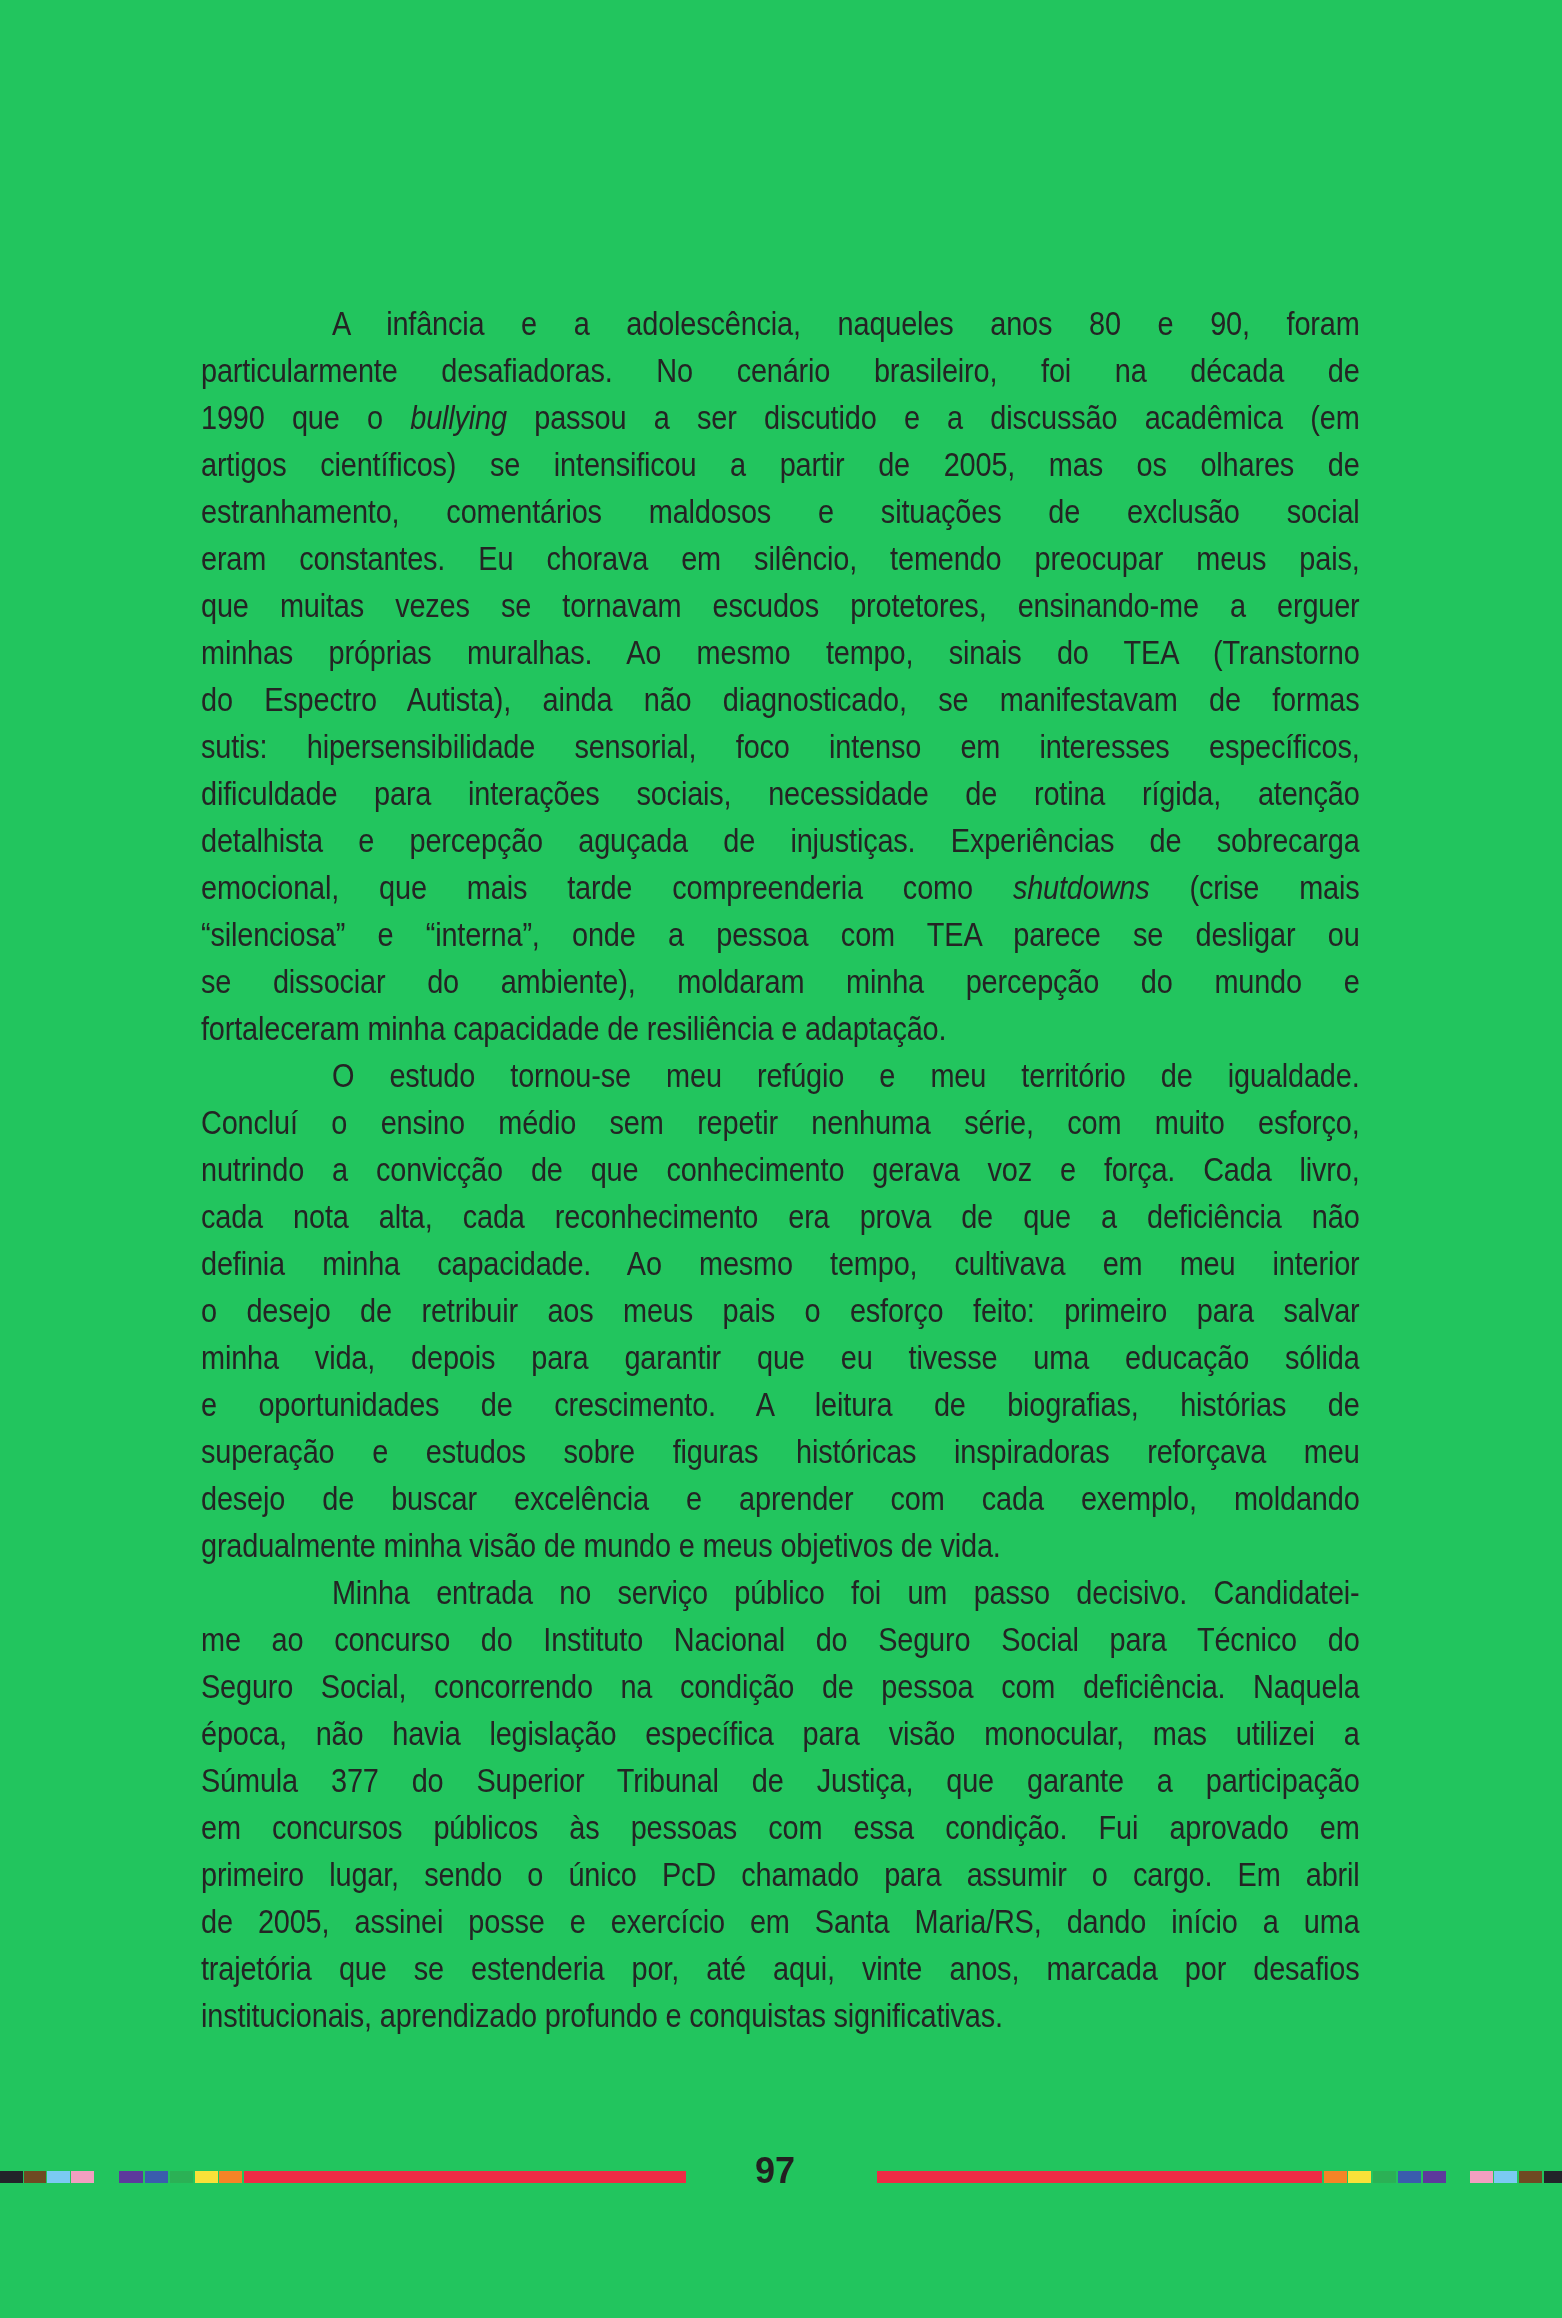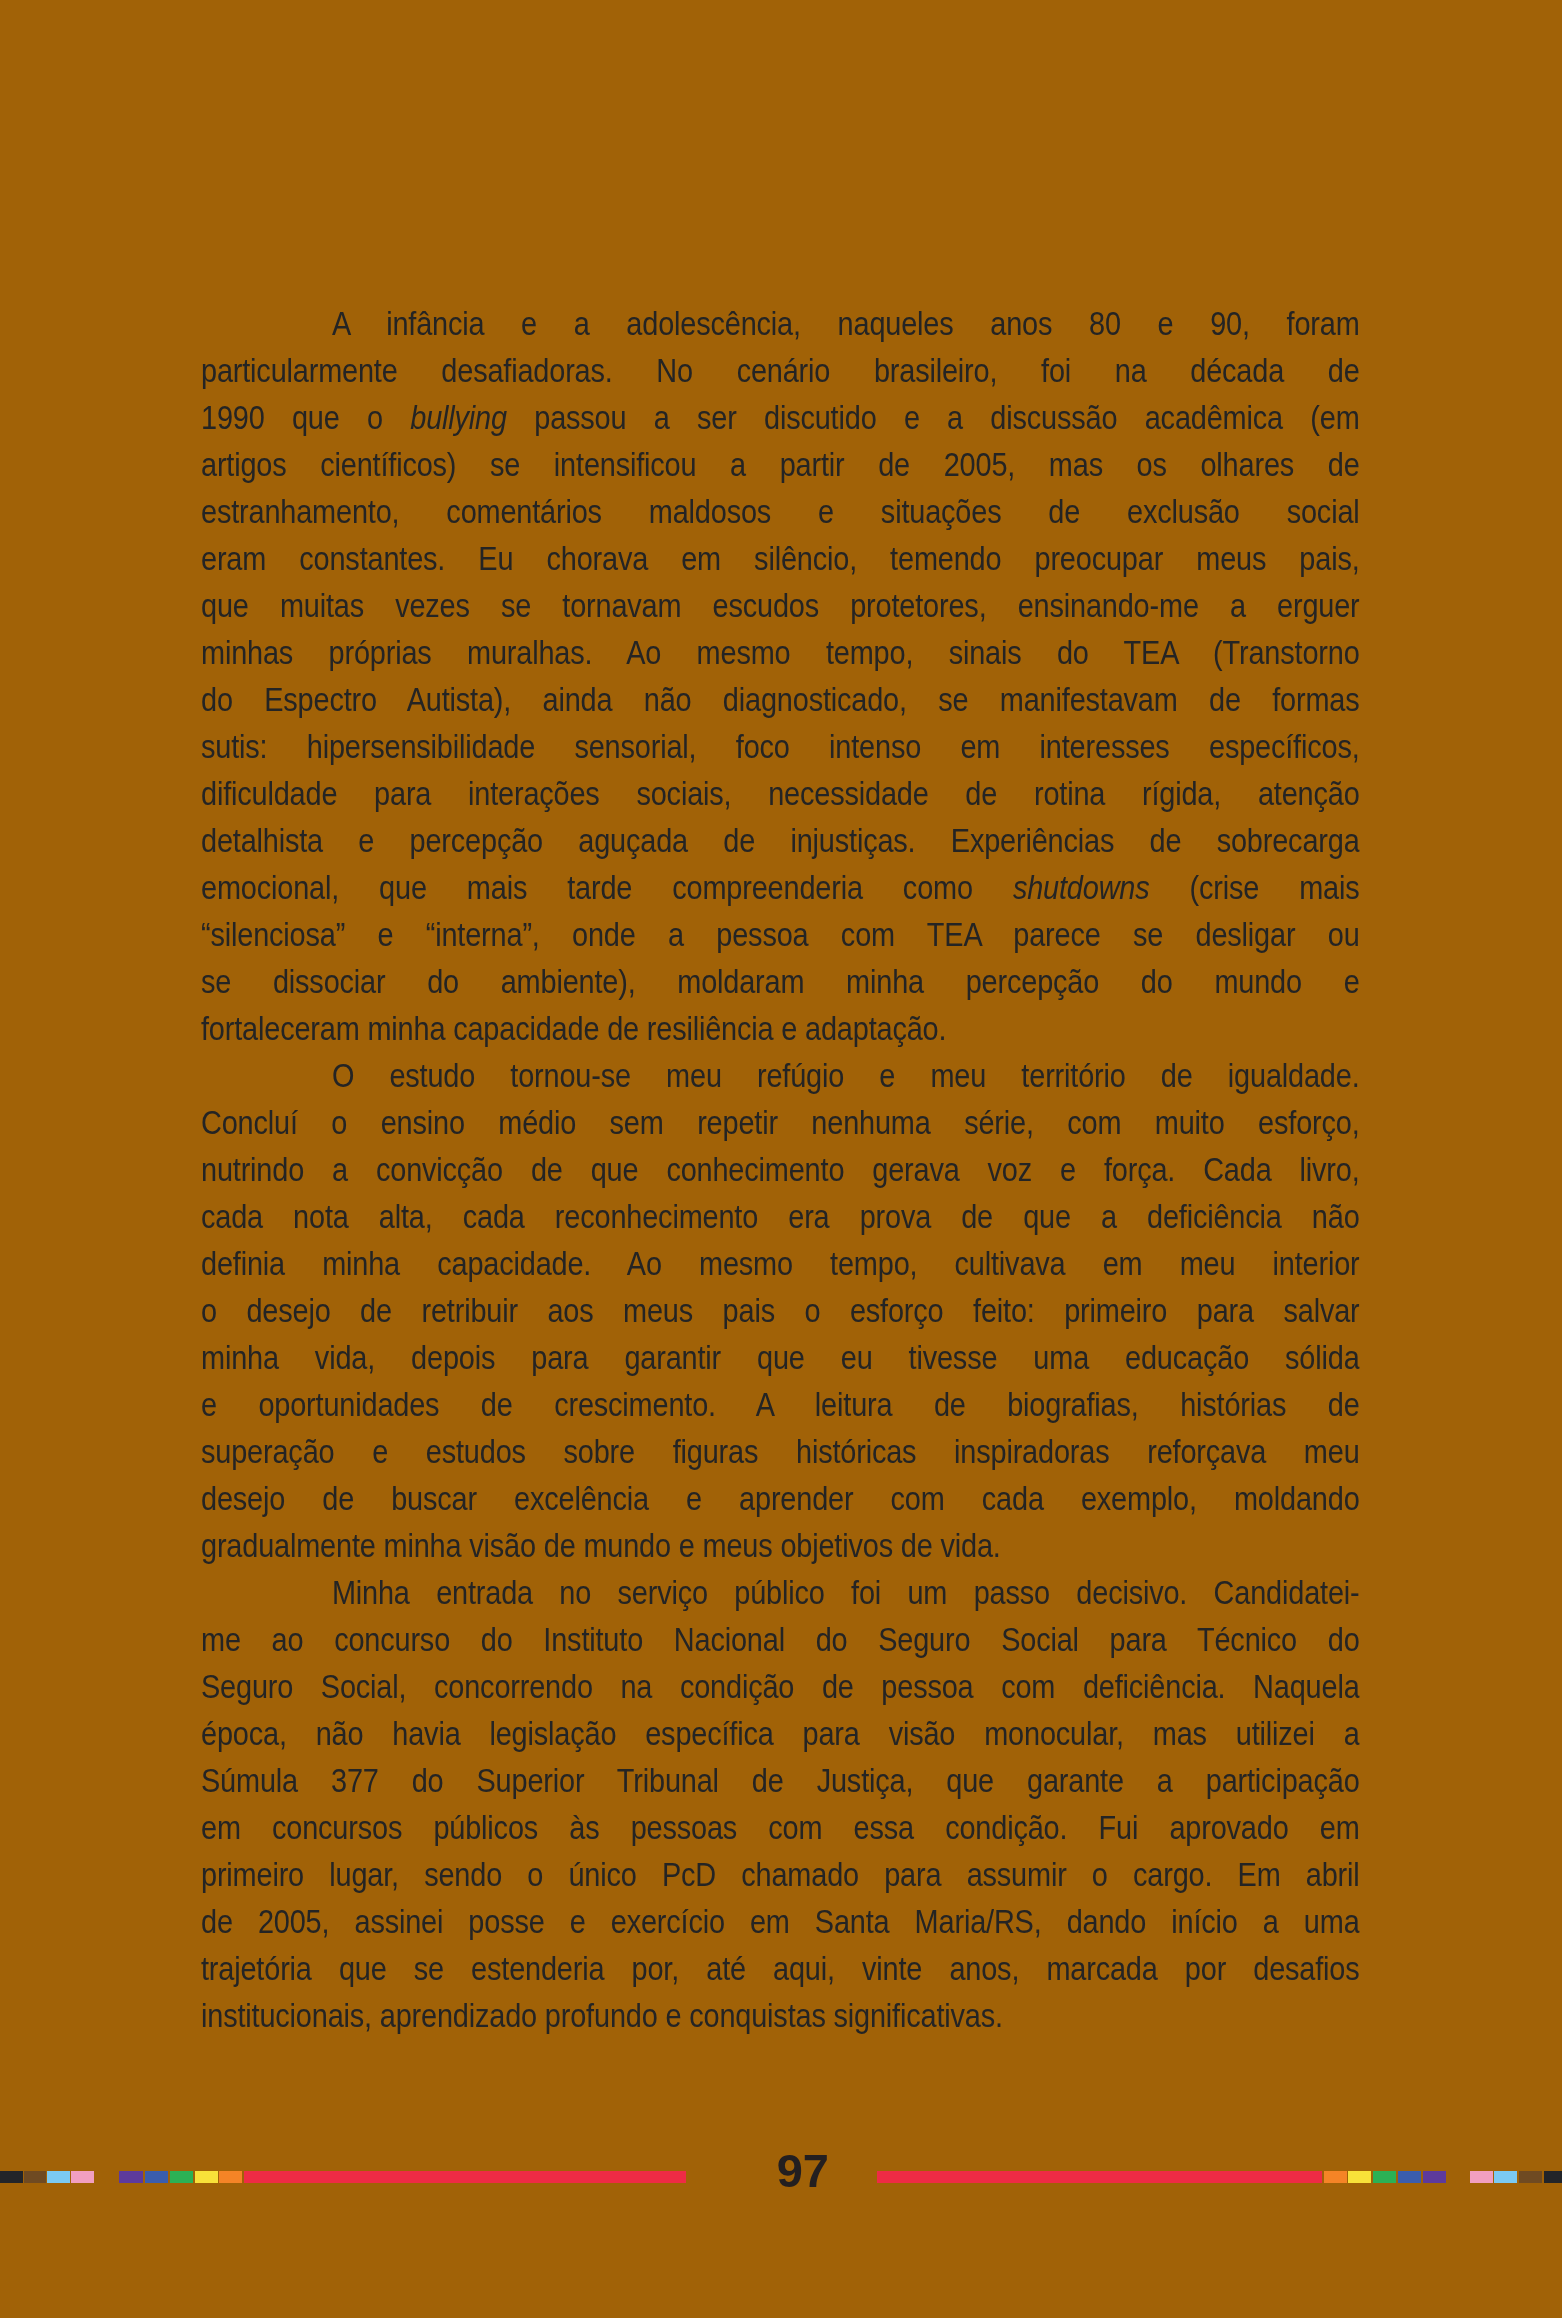--- a/index.html
+++ b/index.html
@@ -1,20 +1,20 @@
 <!DOCTYPE html>
 <html style="font-size:13.7px"><head>
 <meta charset="utf-8">
 <style>
   html,body { margin:0; padding:0; background:#e9e9e9; }
   .page {
     position: relative;
     width: 1563px;
     height: 2319px;
-    background: #a16207;
+    background: #22c55e;
     font-family: "Liberation Sans", sans-serif;
     overflow: hidden;
   }
   .text-block {
     position: absolute;
     left: 201px;
     top: 300px;
     width: 1363px;
     transform: scaleX(0.85);
     transform-origin: 0 0;
@@ -44,22 +44,22 @@
   .flag-seg {
     position: absolute;
     top: 0;
     height: 12px;
   }
   .page-number {
     position: absolute;
     left: 721px;
     top: 2151px;
     width: 108px;
-    text-align: right;
-    font-size: 47px;
+    text-align: center;
+    font-size: 36px;
     font-weight: bold;
     color: #231f20;
     letter-spacing: 0px;
     line-height: 39px;
   }
 </style>
 </head>
 <body>
 
 <div class="page">

